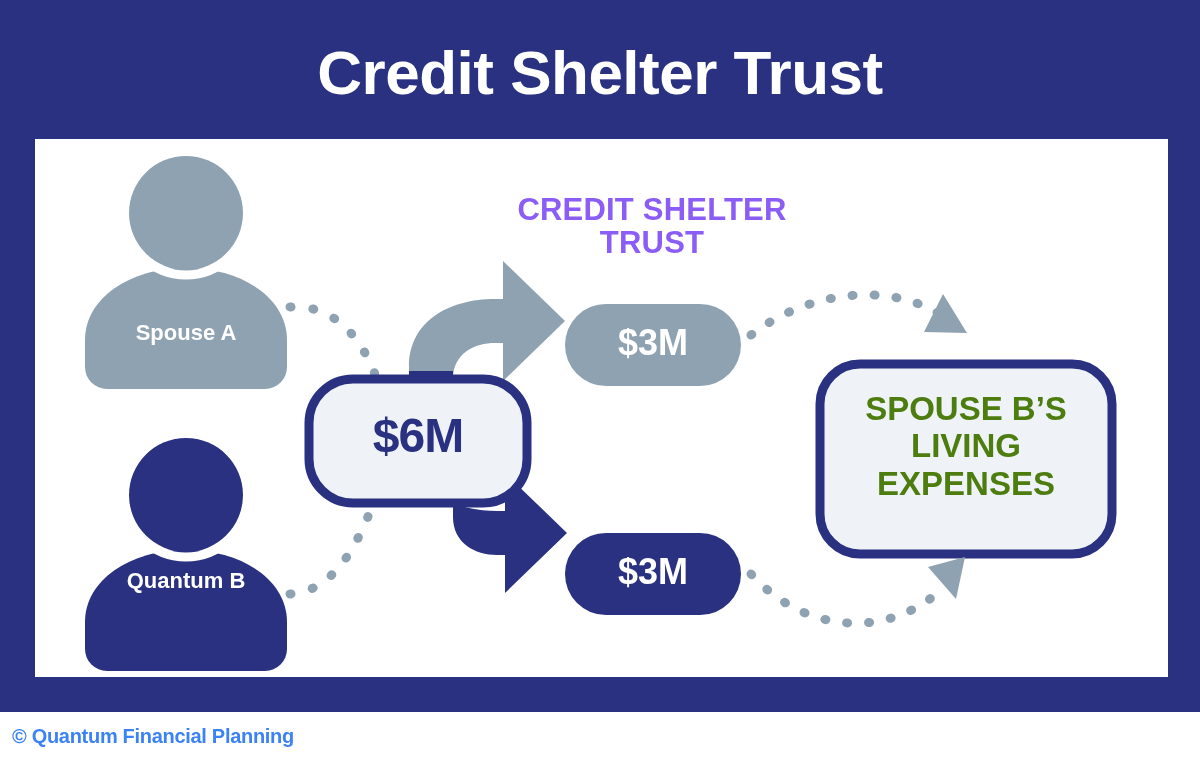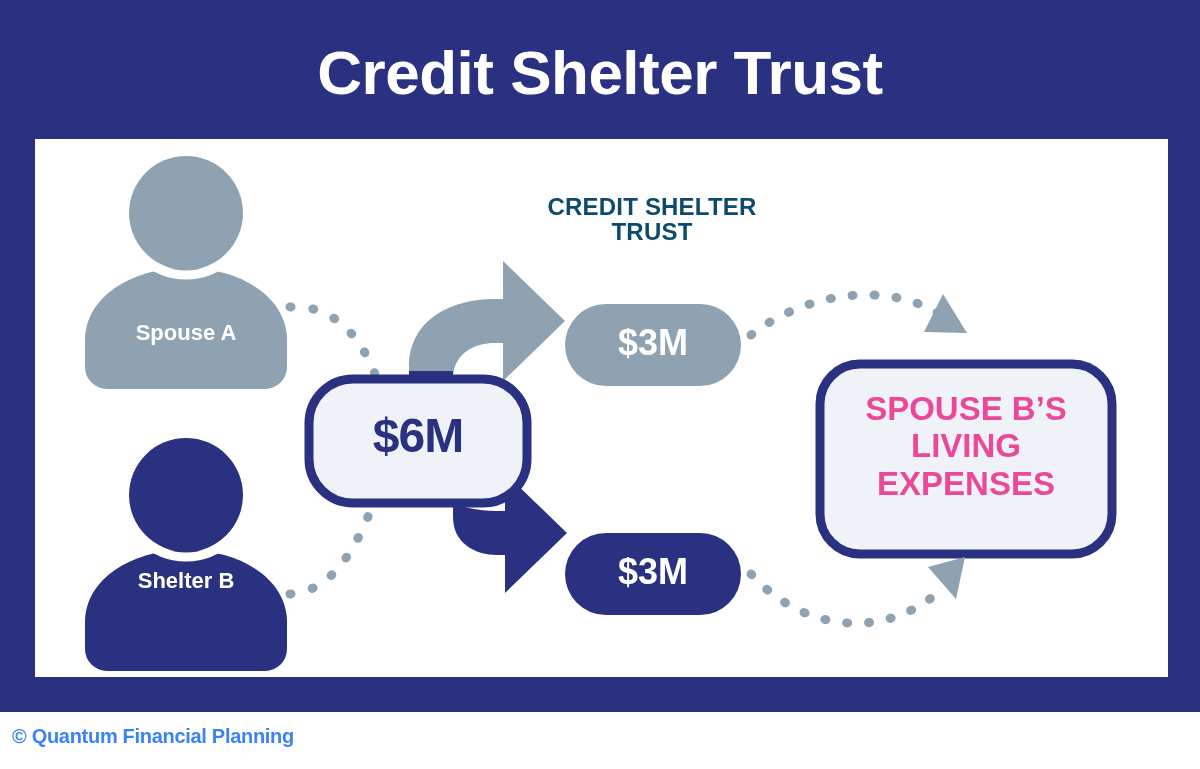--- a/index.html
+++ b/index.html
@@ -61,37 +61,37 @@
   .dies {
     left: 53px; top: 215px; width: 196px;
     color: #8fa2b1; font-size: 30px; letter-spacing: 0.5px;
   }
   .spouse-b-name {
     left: 53px; top: 430px; width: 196px;
     color: #ffffff; font-size: 22px;
   }
   .cst-title {
     left: 452px; top: 55px; width: 330px;
-    color: #0c4a6e; font-size: 24px; letter-spacing: 0.2px;
+    color: #8b5cf6; font-size: 31px; letter-spacing: 0.2px;
   }
   .pill-top-label {
     left: 530px; top: 185px; width: 176px;
     color: #ffffff; font-size: 36px;
   }
   .pill-bot-label {
     left: 530px; top: 414px; width: 176px;
     color: #ffffff; font-size: 36px;
   }
   .hub-label {
     left: 278px; top: 272px; width: 210px;
     color: #2a3180; font-size: 48px; letter-spacing: -1px;
   }
   .expenses-label {
     left: 790px; top: 251px; width: 282px;
-    color: #ec4899; font-size: 33px; line-height: 1.13;
+    color: #4d7c0f; font-size: 33px; line-height: 1.13;
   }
   
   .footer {
     position: absolute;
     left: 0; top: 712px;
     width: 1200px; height: 57px;
     background: #ffffff;
   }
   .footer-credit {
     position: absolute;
@@ -194,21 +194,21 @@
       <g>
         <path d="M716 435 C775 500 860 497 910 447" fill="none" stroke="#8fa2b1" stroke-width="9" stroke-linecap="round" stroke-dasharray="1 21"></path>
         <path d="M930 418 L921 460 L893 428 Z" fill="#8fa2b1"></path>
       </g>
     </svg>
 
     <div class="lbl spouse-a-name">Spouse A</div>
 
     <div class="lbl dies">DIES</div>
 
-    <div class="lbl spouse-b-name">Shelter B</div>
+    <div class="lbl spouse-b-name">Quantum B</div>
 
     <div class="lbl cst-title">CREDIT SHELTER
 TRUST</div>
 
     <div class="lbl pill-top-label">$3M</div>
 
     <div class="lbl pill-bot-label">$3M</div>
 
     <div class="lbl hub-label">$6M</div>
 

